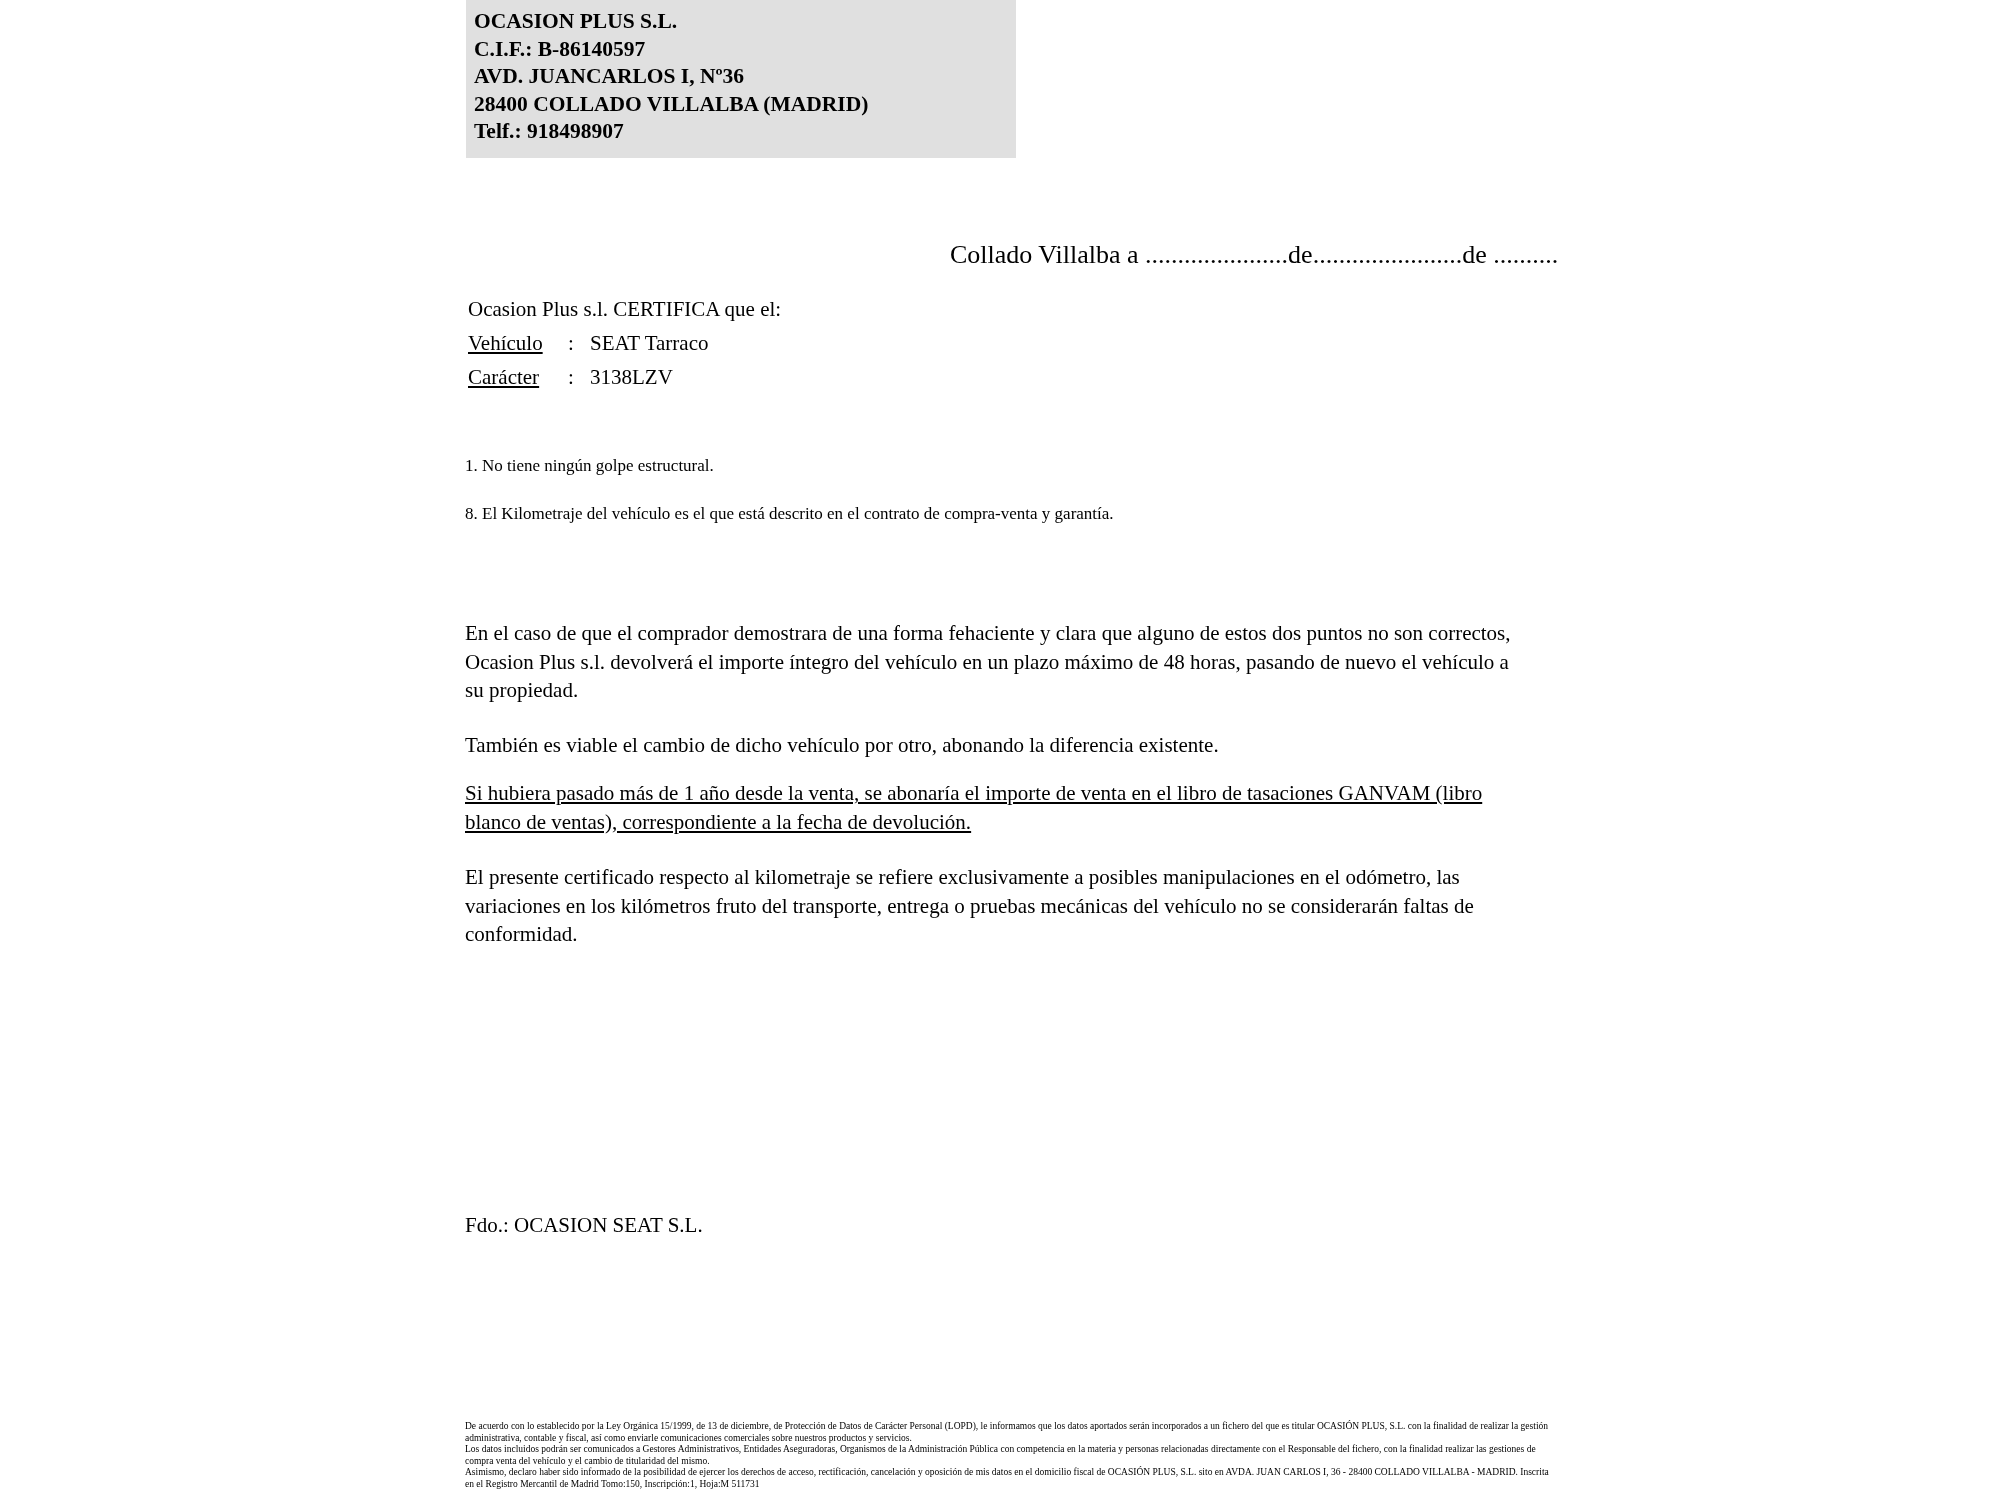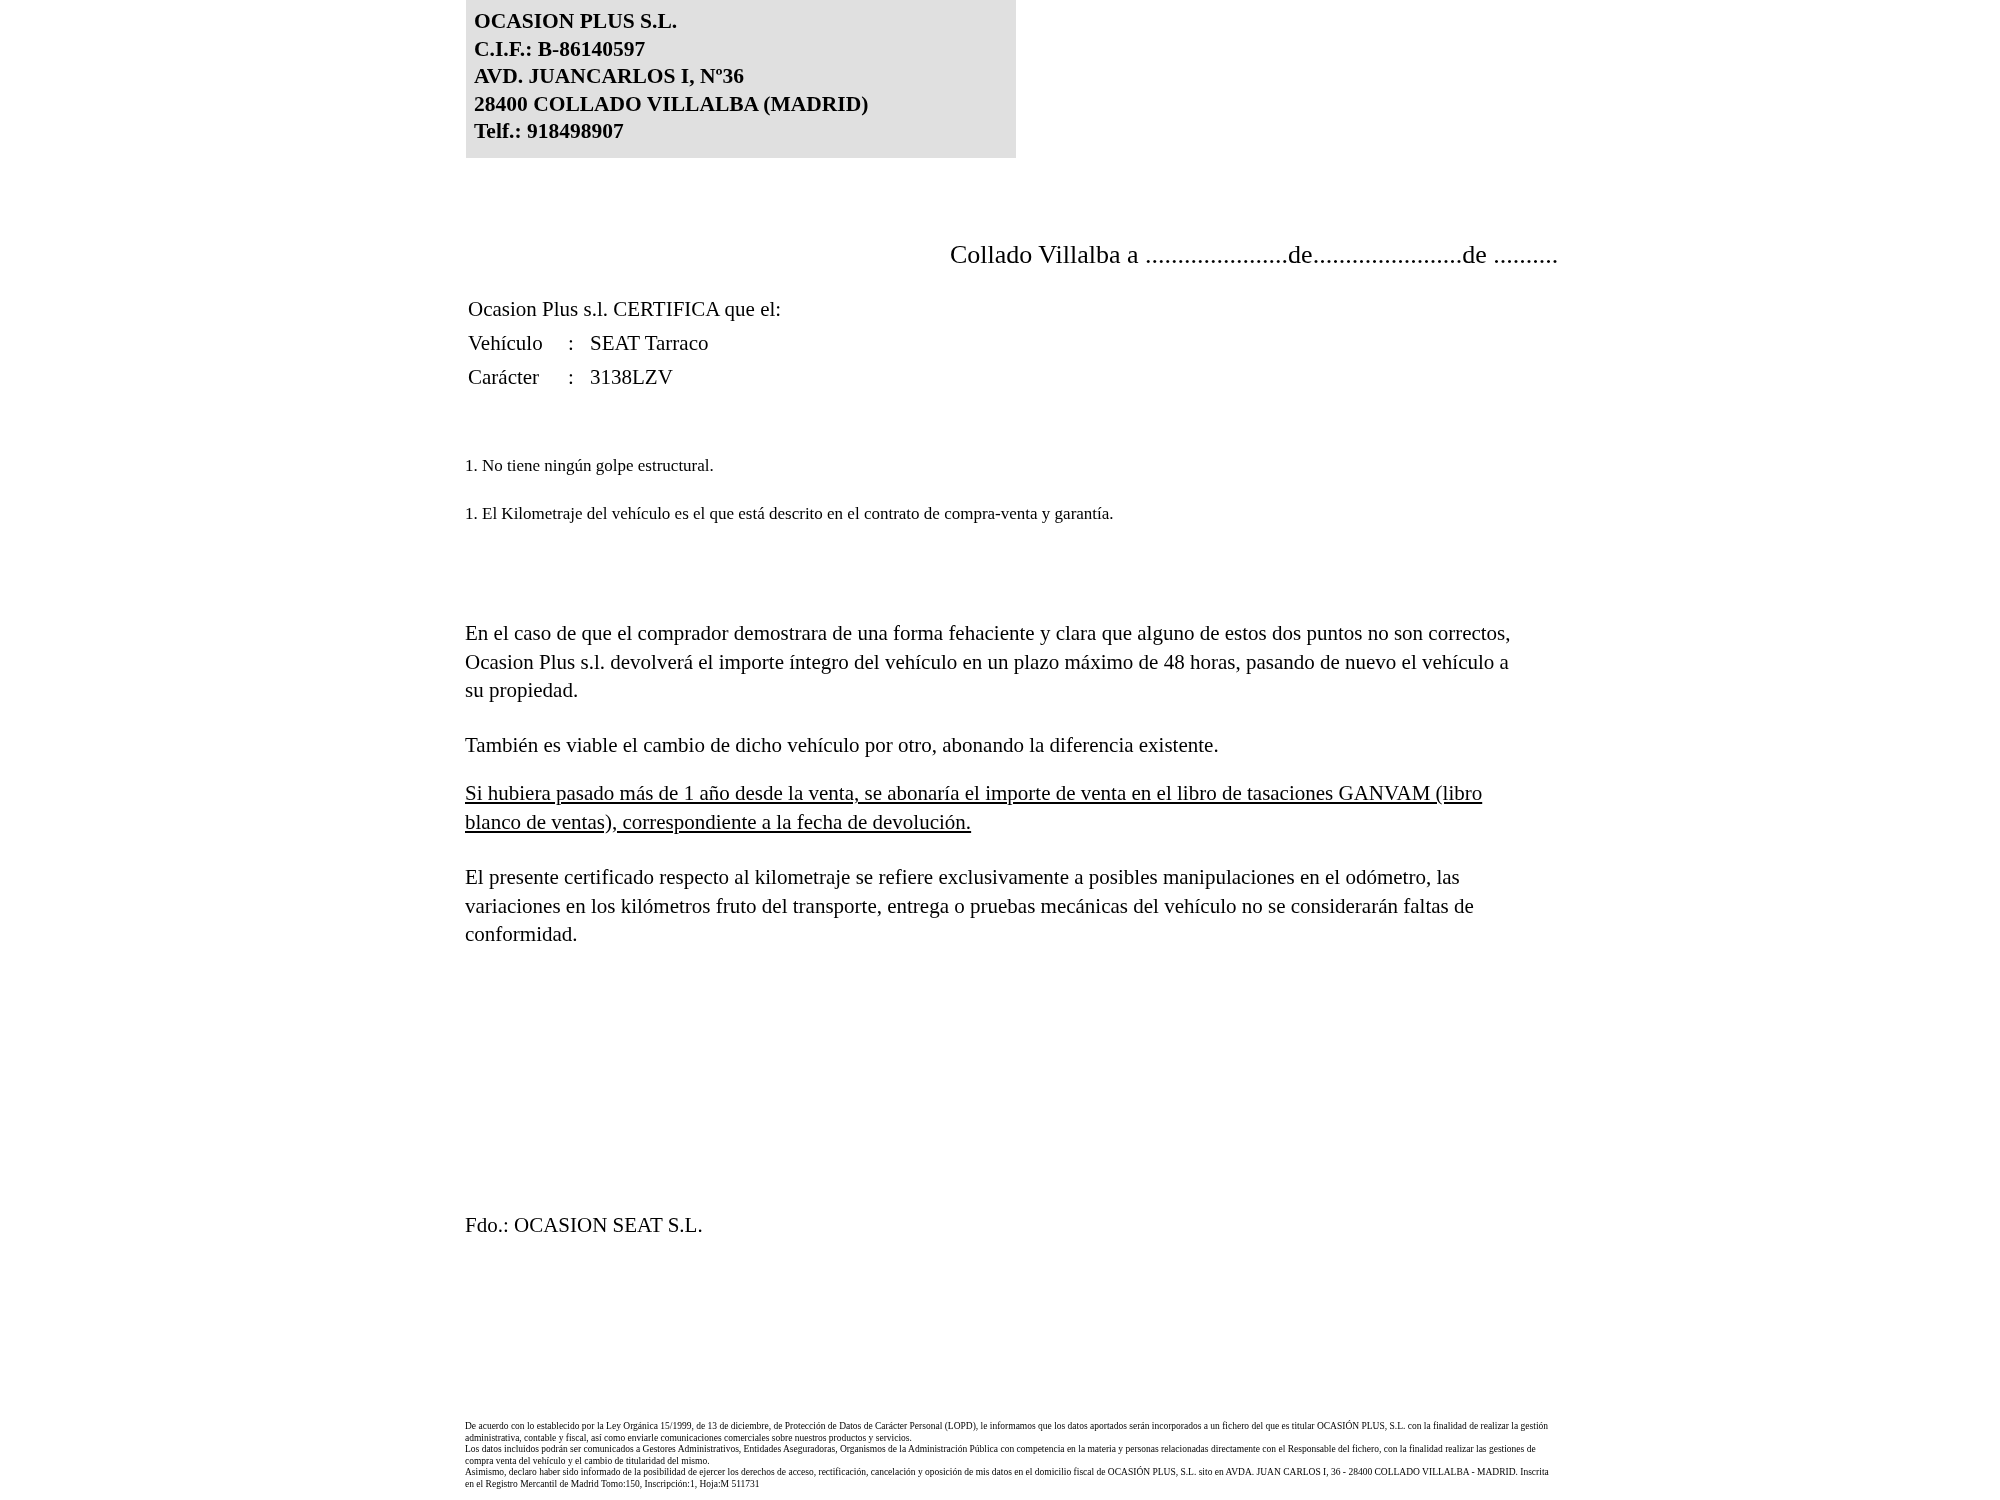--- a/index.html
+++ b/index.html
@@ -55,20 +55,21 @@
   .cert-block .cert-title {
     line-height: 34px;
     white-space: nowrap;
   }
   .kv-row {
     line-height: 34px;
     white-space: nowrap;
     display: flex;
   }
   .kv-key {
+    text-decoration: underline;
     display: inline-block;
     width: 100px;
   }
   .kv-sep {
     display: inline-block;
     width: 22px;
   }
   
   .point {
     position: absolute;
@@ -136,21 +137,21 @@
       <span>SEAT Tarraco</span>
     </div>
     <div class="kv-row">
       <span class="kv-key">Carácter</span>
       <span class="kv-sep">:</span>
       <span>3138LZV</span>
     </div>
   </div>
 
   <div class="point point-1">1. No tiene ningún golpe estructural.</div>
-  <div class="point point-2">1. El Kilometraje del vehículo es el que está descrito en el contrato de compra-venta y garantía.</div>
+  <div class="point point-2">8. El Kilometraje del vehículo es el que está descrito en el contrato de compra-venta y garantía.</div>
 
   <div class="para para-1">En el caso de que el comprador demostrara de una forma fehaciente y clara que alguno de estos dos puntos no son correctos, Ocasion Plus s.l. devolverá el importe íntegro del vehículo en un plazo máximo de 48 horas, pasando de nuevo el vehículo a su propiedad.</div>
   <div class="para para-2">También es viable el cambio de dicho vehículo por otro, abonando la diferencia existente.</div>
   <div class="para para-3">Si hubiera pasado más de 1 año desde la venta, se abonaría el importe de venta en el libro de tasaciones GANVAM (libro blanco de ventas), correspondiente a la fecha de devolución.</div>
   <div class="para para-4">El presente certificado respecto al kilometraje se refiere exclusivamente a posibles manipulaciones en el odómetro, las variaciones en los kilómetros fruto del transporte, entrega o pruebas mecánicas del vehículo no se considerarán faltas de conformidad.</div>
 
   <div class="signature">Fdo.: OCASION SEAT S.L.</div>
 
   <div class="footer-legal">
     <p>De acuerdo con lo establecido por la Ley Orgánica 15/1999, de 13 de diciembre, de Protección de Datos de Carácter Personal (LOPD), le informamos que los datos aportados serán incorporados a un fichero del que es titular OCASIÓN PLUS, S.L. con la finalidad de realizar la gestión administrativa, contable y fiscal, así como enviarle comunicaciones comerciales sobre nuestros productos y servicios.</p>

